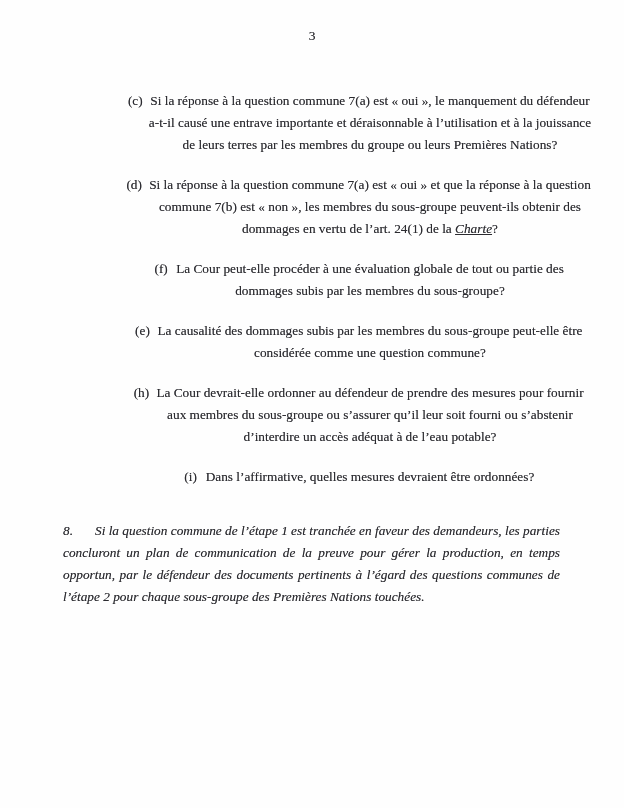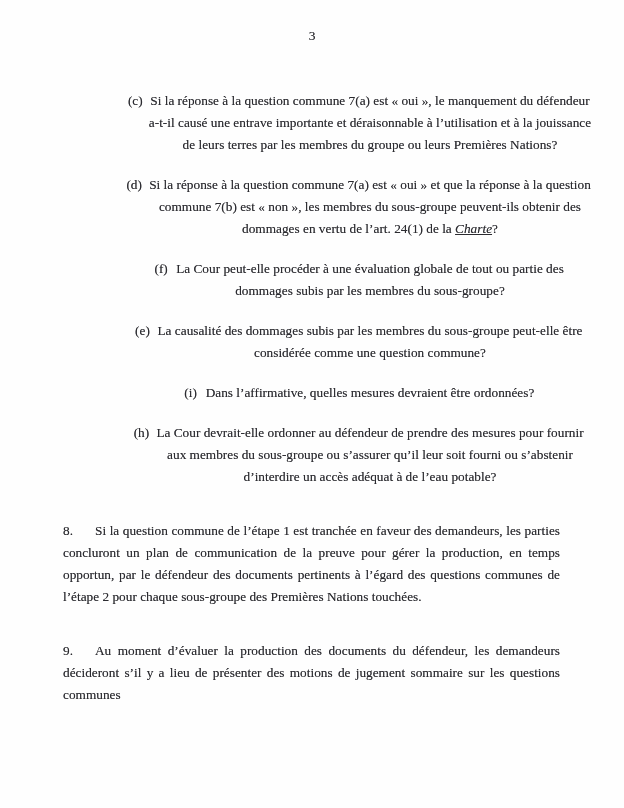--- a/index.html
+++ b/index.html
@@ -48,20 +48,21 @@
     display: inline-block;
     width: 30px;
     text-indent: 0;
   }
   .item .itext i { font-style: italic; text-decoration: underline; }
   
   .para {
     width: 497px;
     text-align: justify;
     margin-top: 32px;
+    font-style: italic;
   }
   .para .pnum {
     display: inline-block;
     width: 32px;                
     text-indent: 0;
   }
   .para.justify-last {
     text-align-last: justify;   
   }
 </style>
@@ -87,32 +88,29 @@
       <div class="item">
         <span class="marker">(f)</span><span class="itext">La Cour peut-elle procéder à une évaluation globale de tout ou partie des dommages subis par les membres du sous-groupe?</span>
       </div>
 
       <div class="item">
         <span class="marker">(e)</span><span class="itext">La causalité des dommages subis par les membres du sous-groupe peut-elle être considérée comme une question commune?</span>
       </div>
 
 
       <div class="item">
-        <span class="marker">(i)</span><span class="itext">Dans l’affirmative, quelles mesures devraient être ordonnées?</span>
+        <span class="marker">(h)</span><span class="itext">La Cour devrait-elle ordonner au défendeur de prendre des mesures pour fournir aux membres du sous-groupe ou s’assurer qu’il leur soit fourni ou s’abstenir d’interdire un accès adéquat à de l’eau potable?</span>
       </div>
 
       <div class="item">
-        <span class="marker">(h)</span><span class="itext">La Cour devrait-elle ordonner au défendeur de prendre des mesures pour fournir aux membres du sous-groupe ou s’assurer qu’il leur soit fourni ou s’abstenir d’interdire un accès adéquat à de l’eau potable?</span>
+        <span class="marker">(i)</span><span class="itext">Dans l’affirmative, quelles mesures devraient être ordonnées?</span>
       </div>
 
     </div>
 
     <div class="para">
       <span class="pnum">8.</span><span>Si la question commune de l’étape 1 est tranchée en faveur des demandeurs, les parties concluront un plan de communication de la preuve pour gérer la production, en temps opportun, par le défendeur des documents pertinents à l’égard des questions communes de l’étape 2 pour chaque sous-groupe des Premières Nations touchées.</span>
     </div>
 
-    <div class="para justify-last">
-      <span class="pnum">9.</span><span>Au moment d’évaluer la production des documents du défendeur, les demandeurs décideront s’il y a lieu de présenter des motions de jugement sommaire sur les questions communes</span>
-    </div>
 
   </div>
 
 </div>
 
 </body></html>

